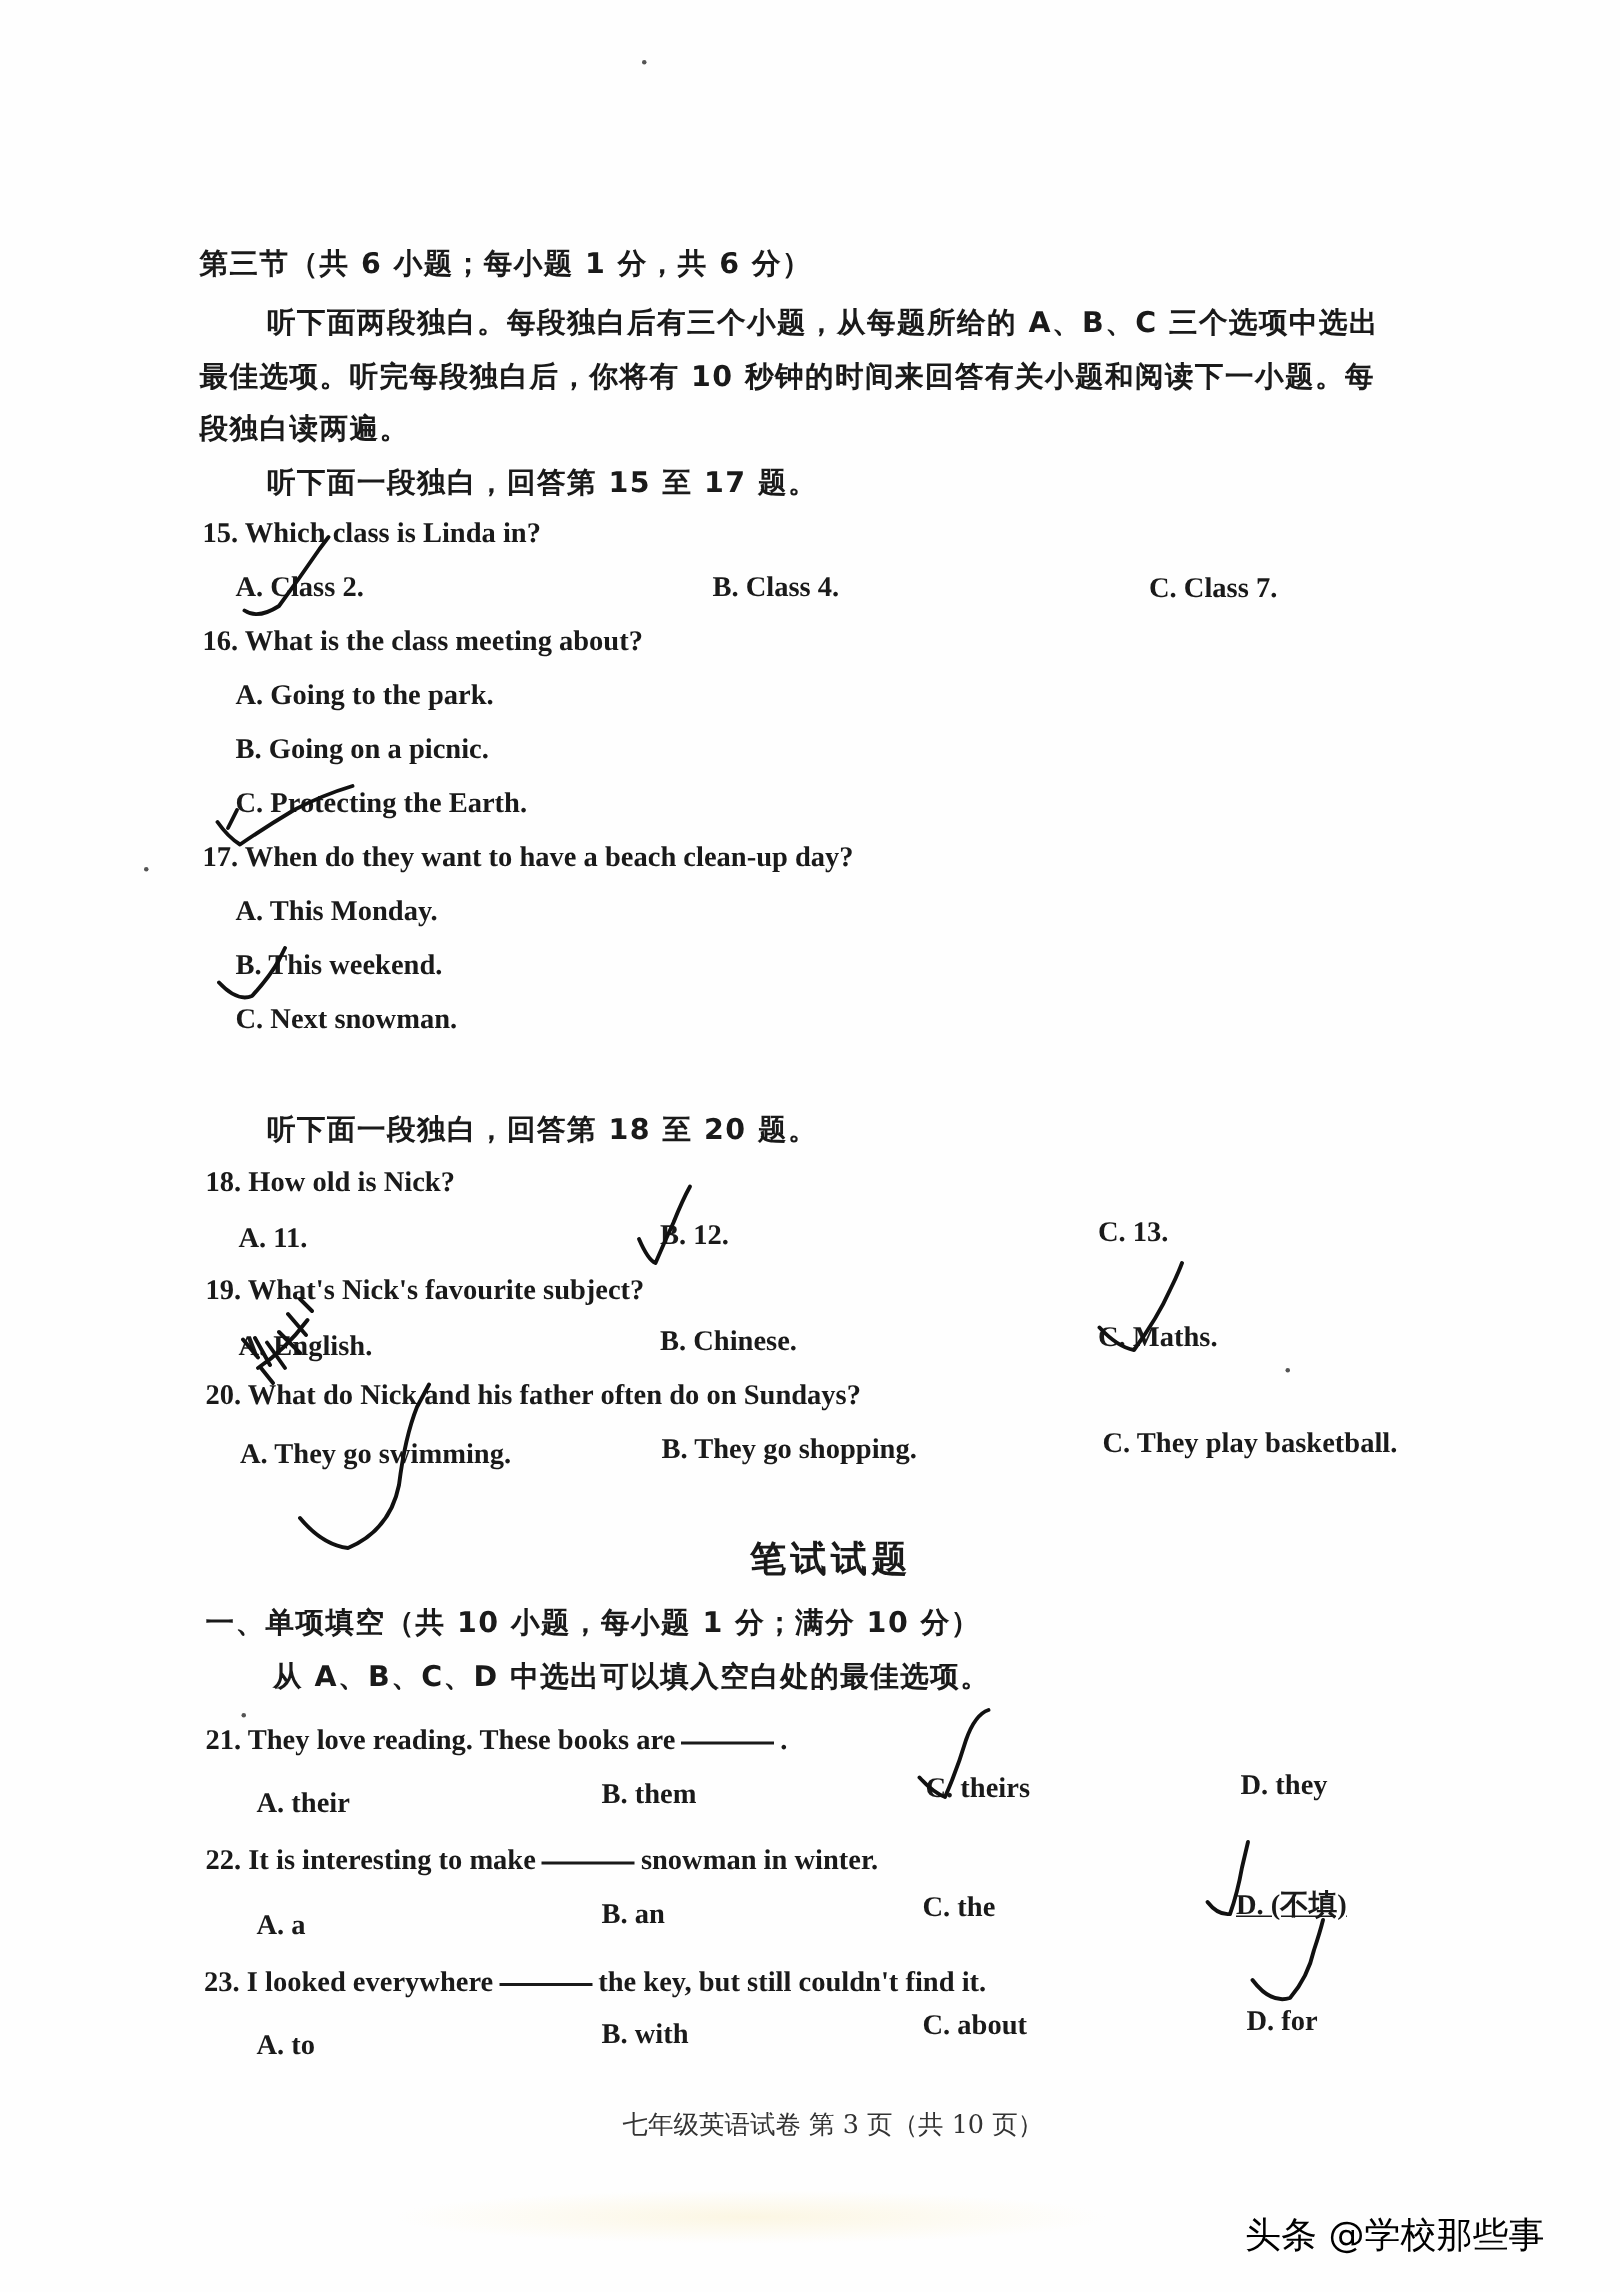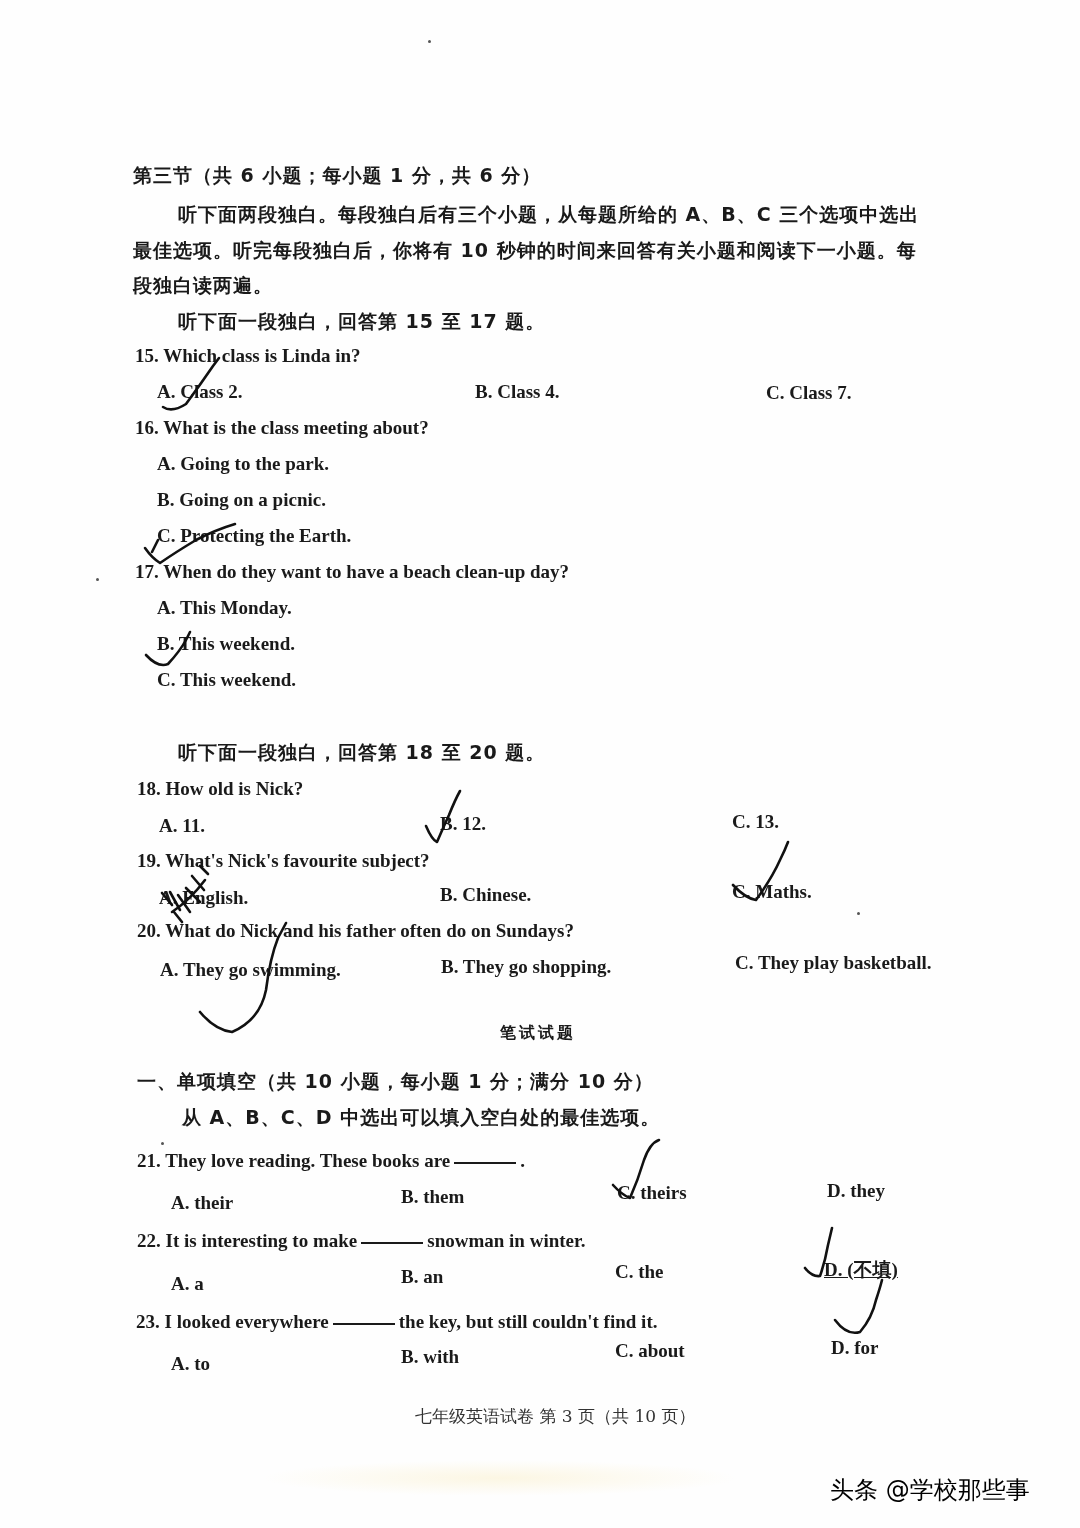--- a/index.html
+++ b/index.html
@@ -7,21 +7,21 @@
       width: 1080px; height: 1528px; background: #fefefe;
       position: relative; overflow: hidden;
       font-family: "DejaVu Serif", "Liberation Serif", serif;
       color: #1a1a1a;
     }
     .page { position: absolute; left: 0; top: 0; width: 964px; height: 1528px; }
     .abs { position: absolute; white-space: nowrap; }
     .cn { font-family: "DejaVu Sans", "Liberation Sans", sans-serif; font-weight: bold; font-size: 19px; letter-spacing: 1px; }
     .en { font-family: "Liberation Serif", "DejaVu Serif", serif; font-weight: bold; font-size: 19px; }
     .q  { font-size: 19px; }
-    .title { font-family: "DejaVu Sans", "Liberation Sans", sans-serif; font-weight: bold; font-size: 16px; letter-spacing: 3px; }
+    .title { font-family: "DejaVu Sans", "Liberation Sans", sans-serif; font-weight: bold; font-size: 24px; letter-spacing: 3px; }
     .footer { font-family: "DejaVu Serif", "Liberation Serif", serif; font-size: 17px; color: #333; }
     .watermark { font-family: "DejaVu Sans", "Liberation Sans", sans-serif; font-size: 24px; color: #000000; }
     .blank { display: inline-block; width: 62px; border-bottom: 2px solid #1a1a1a; margin: 0 4px; transform: translateY(-3px); }
     svg.marks { position: absolute; left: 0; top: 0; pointer-events: none; }
     .dot { position: absolute; width: 3px; height: 3px; background: #555; border-radius: 50%; }
     .smudge { position: absolute; left: 260px; top: 1460px; width: 480px; height: 36px; background: radial-gradient(ellipse at center, rgba(250,240,205,0.55), rgba(255,255,255,0) 70%); }
   </style>
 </head>
 <body>
 
@@ -45,21 +45,21 @@
   </div>
   <div class="abs en" style="left:157px;top:453px;">A. Going to the park.</div>
   <div class="abs en" style="left:157px;top:489px;">B. Going on a picnic.</div>
   <div class="abs en" style="left:157px;top:525px;">C. Protecting the Earth.</div>
 
   <div class="abs en q" style="left:135px;top:561px;">
     <span>17.</span> <span>When do they want to have a beach clean-up day?</span>
   </div>
   <div class="abs en" style="left:157px;top:597px;">A. This Monday.</div>
   <div class="abs en" style="left:157px;top:633px;">B. This weekend.</div>
-  <div class="abs en" style="left:157px;top:669px;">C. This weekend.</div>
+  <div class="abs en" style="left:157px;top:669px;">C. Next snowman.</div>
 
   <div class="abs cn" style="left:178px;top:740px;">听下面一段独白，回答第 18 至 20 题。</div>
 
   <div class="abs en q" style="left:137px;top:778px;">
     <span>18.</span> <span>How old is Nick?</span>
   </div>
   <div class="abs en" style="left:159px;top:815px;">A. 11.</div>
   <div class="abs en" style="left:440px;top:813px;">B. 12.</div>
   <div class="abs en" style="left:732px;top:811px;">C. 13.</div>
 

